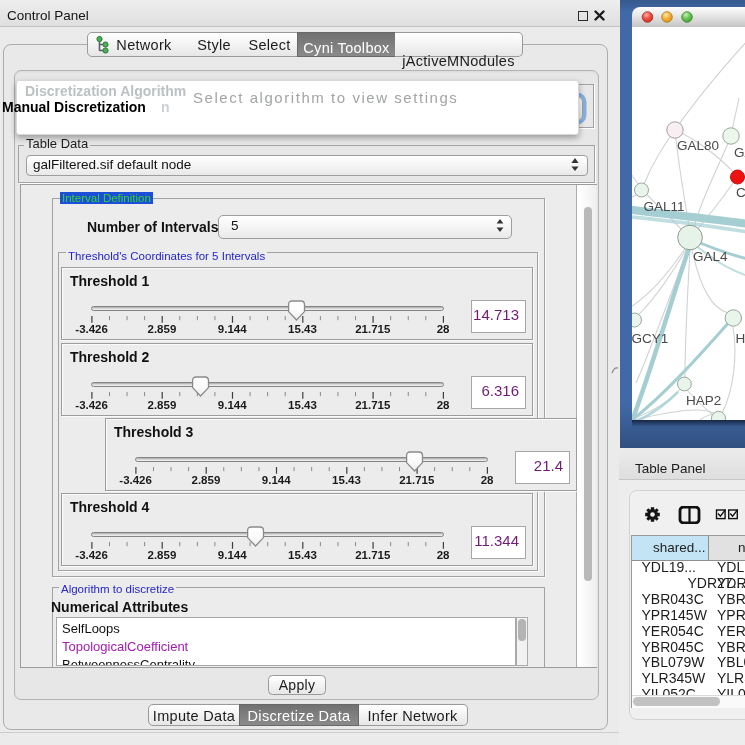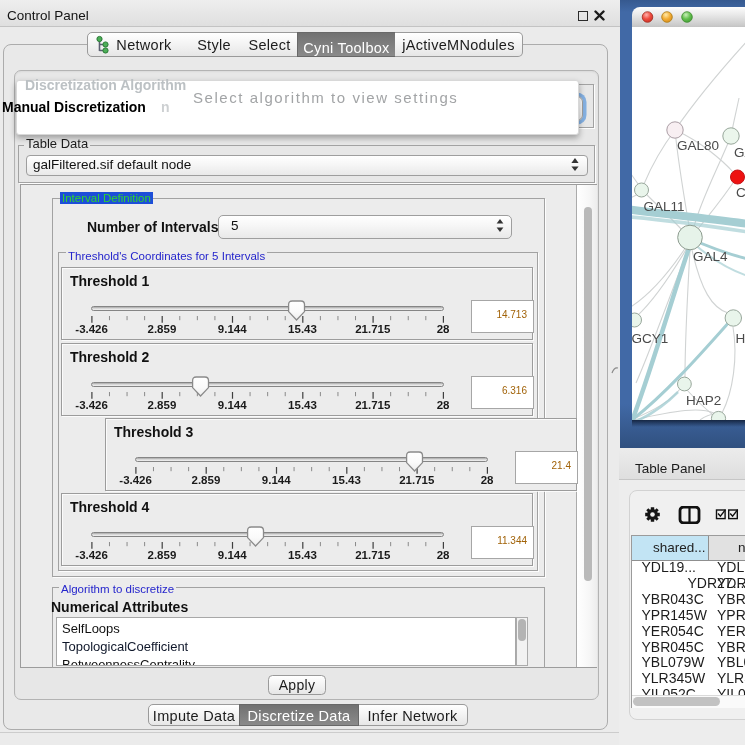--- a/index.html
+++ b/index.html
@@ -3,21 +3,21 @@
 html,body{margin:0;padding:0;}
 body{width:745px;height:745px;font-family:"Liberation Sans",sans-serif;background:#ebebeb;overflow:hidden;}
 .ab{position:absolute;}
 #page{position:relative;width:745px;height:745px;overflow:hidden;}
 .combo{background:linear-gradient(#ffffff,#f6f6f6 45%,#e9e9e9);border:1px solid #9e9e9e;border-radius:4px;}
 .etch{border:1px solid #a2a2a2;box-shadow:1px 1px 0 rgba(255,255,255,.9);}
 .bev{border:1px solid #9c9c9c;box-shadow:inset 1px 1px 0 rgba(255,255,255,.8),1px 1px 0 rgba(255,255,255,.8);}
 .tab{background:linear-gradient(#ffffff,#f3f3f3 50%,#e6e6e6);border:1px solid #9a9a9a;color:#1c1c1c;}
 .tabsel{background:linear-gradient(#717171,#7e7e7e 50%,#8a8a8a);color:#fff;border:1px solid #686868;}
 .tabtxt{font-size:14.5px;text-align:center;letter-spacing:0.3px;}
-.fld{background:#fff;border:1px solid #a6a6a6;font-size:10px;color:#a16207;text-align:right;padding-left:8px;}
+.fld{background:#fff;border:1px solid #a6a6a6;font-size:15px;color:#701a75;text-align:right;}
 .t{white-space:nowrap;}
 </style></head><body>
 <div id="page">
 
 <div class="ab" style="left:0;top:0;width:620px;height:26px;background:linear-gradient(#eeeeee,#dfdfdf);border-bottom:1px solid #c3c3c3;"></div>
 <div class="ab t" style="left:7px;top:8px;font-size:13.5px;color:#141414;">Control Panel</div>
 <div class="ab" style="left:578px;top:11px;width:8px;height:8px;border:1.6px solid #2b2b2b;"></div>
 <svg class="ab" style="left:594px;top:10px" width="11" height="11">
       <path d="M1.5,1.5 L9.5,9.5 M9.5,1.5 L1.5,9.5" stroke="#1b1b1b" stroke-width="2.4" stroke-linecap="round"></path>
     </svg>
@@ -26,21 +26,21 @@
 <div class="ab" style="left:14px;top:70px;width:583px;height:628px;background:#e7e7e7;border:1px solid #b3b3b3;border-radius:7px;box-shadow:inset 0 1px 2px rgba(0,0,0,0.06);"></div>
 <div class="ab tab" style="left:87px;top:32px;width:100px;height:25px;border-radius:5px 0 0 5px;box-sizing:border-box;">
       <div class="tabtxt" style="margin-top:4.0px;"><span style="margin-left:14px">Network</span></div>
     </div><div class="ab tab" style="left:186px;top:32px;width:57px;height:25px;border-radius:0;box-sizing:border-box;border-left:none;">
       <div class="tabtxt" style="margin-top:4.0px;">Style</div>
     </div><div class="ab tab" style="left:242px;top:32px;width:56px;height:25px;border-radius:0;box-sizing:border-box;border-left:none;">
       <div class="tabtxt" style="margin-top:4.0px;">Select</div>
     </div><div class="ab tabsel" style="left:297px;top:32px;width:99px;height:25px;border-radius:0;box-sizing:border-box;">
       <div class="tabtxt" style="margin-top:7px;">Cyni Toolbox</div>
     </div><div class="ab tab" style="left:395px;top:32px;width:128px;height:25px;border-radius:0 5px 5px 0;box-sizing:border-box;border-left:none;">
-      <div class="tabtxt" style="margin-top:4.0px;">jActiveMNodules</div>
+      <div class="tabtxt" style="margin-top:20px;">jActiveMNodules</div>
     </div><svg class="ab" style="left:94px;top:34px" width="16" height="20">
 <path d="M5.5,6 L5.5,17 M5.5,10.5 L11,10.5 M5.5,16.5 L11,16.5" stroke="#5a6070" stroke-width="1.6" fill="none"></path>
 <circle cx="5.5" cy="5" r="2.6" fill="#4caf57" stroke="#2c7a38" stroke-width="1"></circle>
 <circle cx="11.5" cy="10.5" r="2.6" fill="#4caf57" stroke="#2c7a38" stroke-width="1"></circle>
 <circle cx="11.5" cy="16.5" r="2.6" fill="#4caf57" stroke="#2c7a38" stroke-width="1"></circle>
 </svg>
 <div class="ab etch" style="left:20px;top:84px;width:572px;height:42px;"></div>
 <div class="ab combo" style="left:27px;top:96px;width:554px;height:23px;box-shadow:0 0 0 3.5px rgba(108,162,224,0.8);border-radius:6px;"></div>
 
 <div class="ab etch" style="left:18px;top:145px;width:575px;height:36px;"></div>
@@ -143,38 +143,38 @@
       <svg width="20" height="22" style="position:absolute;left:184.1px;top:31.5px">
         <path d="M1.6,4.6 Q1.6,1 5.2,1 L13.9,1 Q17.5,1 17.5,4.6 L17.5,11.6 L9.55,20 L1.6,11.6 Z" fill="url(#thgrad)" stroke="#8a8a8a" stroke-width="1.3"></path>
       </svg>
       <div class="fld" style="position:absolute;left:409px;top:32px;width:47px;height:31px;line-height:28.5px;padding-right:6px;">11.344</div>
     </div>
 <div class="ab etch" style="left:52px;top:587px;width:491px;height:80px;border-bottom:none;box-shadow:none;"></div>
 <div class="ab t" style="left:59px;top:582.5px;font-size:11.5px;color:#2525cc;background:#ececec;padding:0 2px;">Algorithm to discretize</div>
 <div class="ab t" style="left:51px;top:599px;font-size:14px;font-weight:bold;color:#111;">Numerical Attributes</div>
 <div class="ab" style="left:56px;top:617px;width:460px;height:49px;background:#ffffff;border:1px solid #a8a8a8;box-sizing:border-box;overflow:hidden;">
   <div class="t" style="position:absolute;left:5px;top:2.5px;font-size:13px;color:#111;">SelfLoops</div>
-  <div class="t" style="position:absolute;left:5px;top:20.5px;font-size:13px;color:#0f172a;">TopologicalCoefficient</div>
+  <div class="t" style="position:absolute;left:5px;top:20.5px;font-size:13px;color:#a21caf;">TopologicalCoefficient</div>
   <div class="t" style="position:absolute;left:5px;top:38.5px;font-size:13px;color:#111;">BetweennessCentrality</div>
 </div>
 <div class="ab" style="left:516px;top:617px;width:12px;height:49px;background:#f2f2f2;border:1px solid #ababab;box-sizing:border-box;"></div>
 <div class="ab" style="left:517.5px;top:619px;width:8.5px;height:22px;background:#b4b4b4;border-radius:4px;"></div>
 
 <div class="ab tab" style="left:268px;top:674.5px;width:56px;height:18px;border-radius:4.5px;">
       <div class="tabtxt" style="margin-top:1px;font-size:14px;">Apply</div>
     </div>
 <div class="ab tab" style="left:148px;top:704px;width:92px;height:22px;border-radius:5px 0 0 5px;box-sizing:border-box;">
       <div class="tabtxt" style="margin-top:2.5px;">Impute Data</div>
     </div><div class="ab tab" style="left:358px;top:704px;width:110px;height:22px;border-radius:0 5px 5px 0;box-sizing:border-box;border-left:none;">
       <div class="tabtxt" style="margin-top:2.5px;">Infer Network</div>
     </div><div class="ab tabsel" style="left:239px;top:704px;width:120px;height:22px;border-radius:0;box-sizing:border-box;">
       <div class="tabtxt" style="margin-top:2.5px;">Discretize Data</div>
     </div><div class="ab" style="left:0;top:732px;width:620px;height:1px;background:#cccccc;"></div>
 <div class="ab" style="left:15.5px;top:79.5px;width:563px;height:55.5px;background:#ffffff;border-radius:3px;border:1px solid #d8d8d8;box-sizing:border-box;box-shadow:0 3px 6px rgba(0,0,0,0.33);"></div>
-<div class="ab t" style="left:25px;top:77px;font-size:14px;font-weight:bold;color:#bcc1c4;">Discretization Algorithm</div>
+<div class="ab t" style="left:25px;top:83px;font-size:14px;font-weight:bold;color:#bcc1c4;">Discretization Algorithm</div>
 <div class="ab t" style="left:161px;top:98.5px;font-size:14px;font-weight:bold;color:#cdd0d2;">n</div>
 <div class="ab t" style="left:193px;top:89px;font-size:15px;letter-spacing:1.55px;color:#a2a4a6;">Select algorithm to view settings</div>
 <div class="ab t" style="left:2px;top:98.5px;font-size:14px;font-weight:bold;color:#000;">Manual Discretization</div>
 <svg class="ab" style="left:610px;top:364px" width="10" height="12">
       <path d="M2,9 Q4,3 8,4" stroke="#8a8a8a" stroke-width="1.2" fill="none"></path>
     </svg>
 <div class="ab" style="left:620px;top:0;width:125px;height:448px;background:linear-gradient(#36598f,#4169a6 12px,#4169a6 404px,#30507f 448px);"></div>
 <div class="ab" style="left:632px;top:7px;width:113px;height:20px;background:linear-gradient(#fdfdfd,#e8e8e8 40%,#cbcbcb 90%,#c2c2c2);border-bottom:1px solid #8f8f8f;border-radius:8px 0 0 0;"></div>
 <svg class="ab" style="left:632px;top:7px" width="113" height="20">
 <defs>

